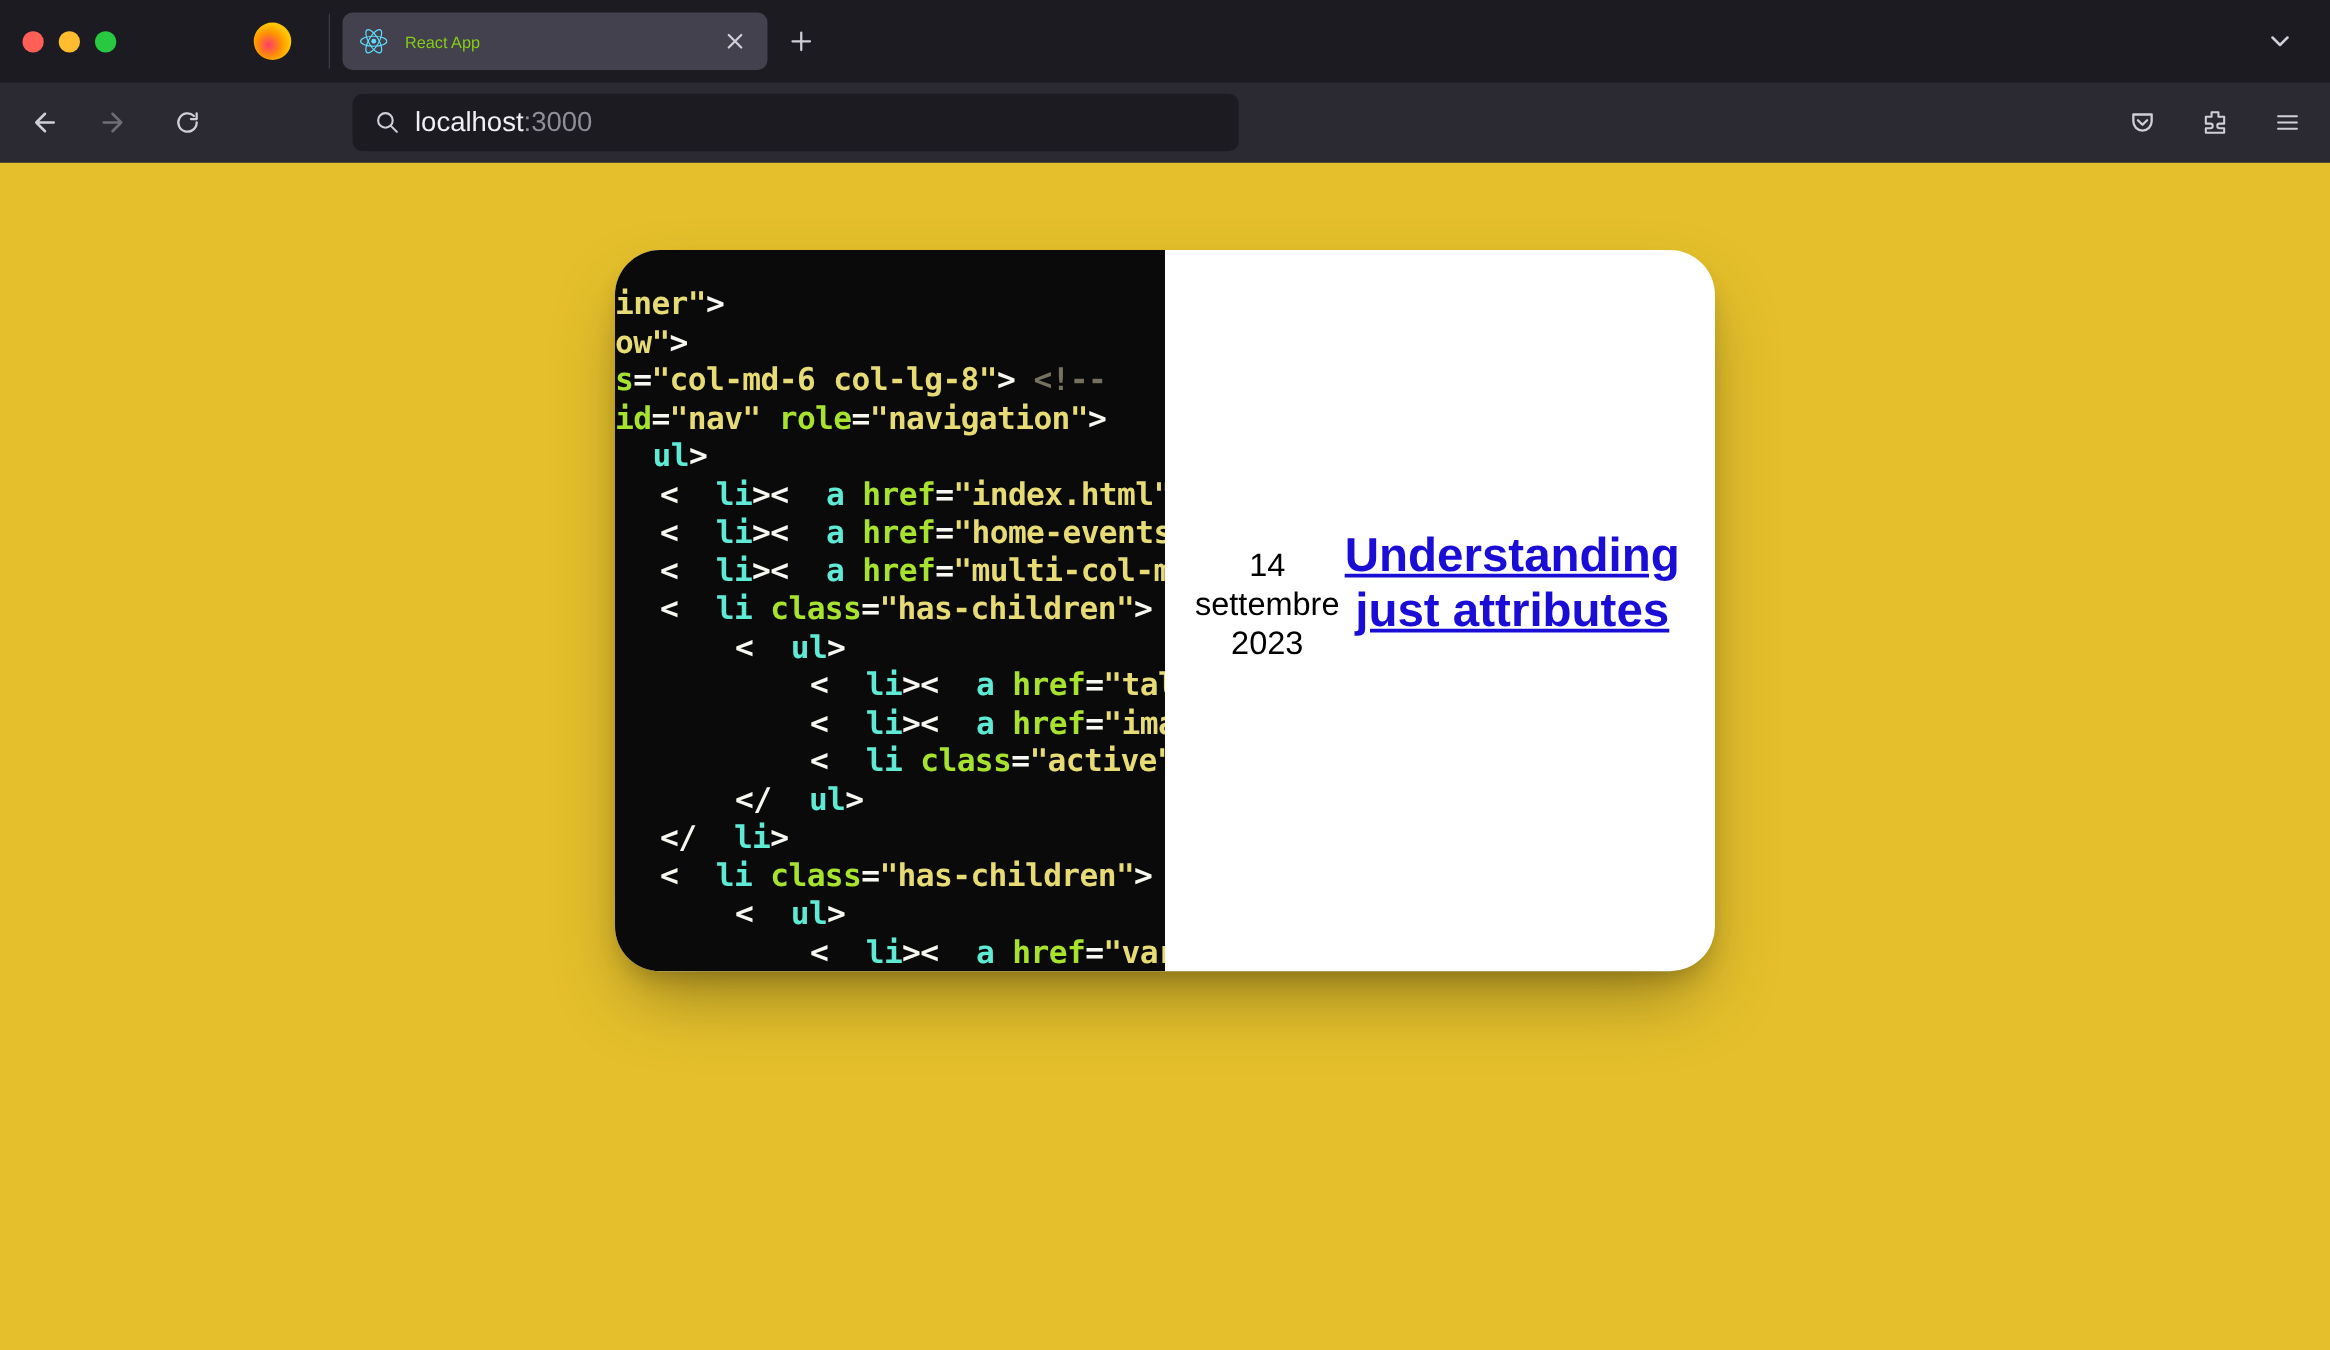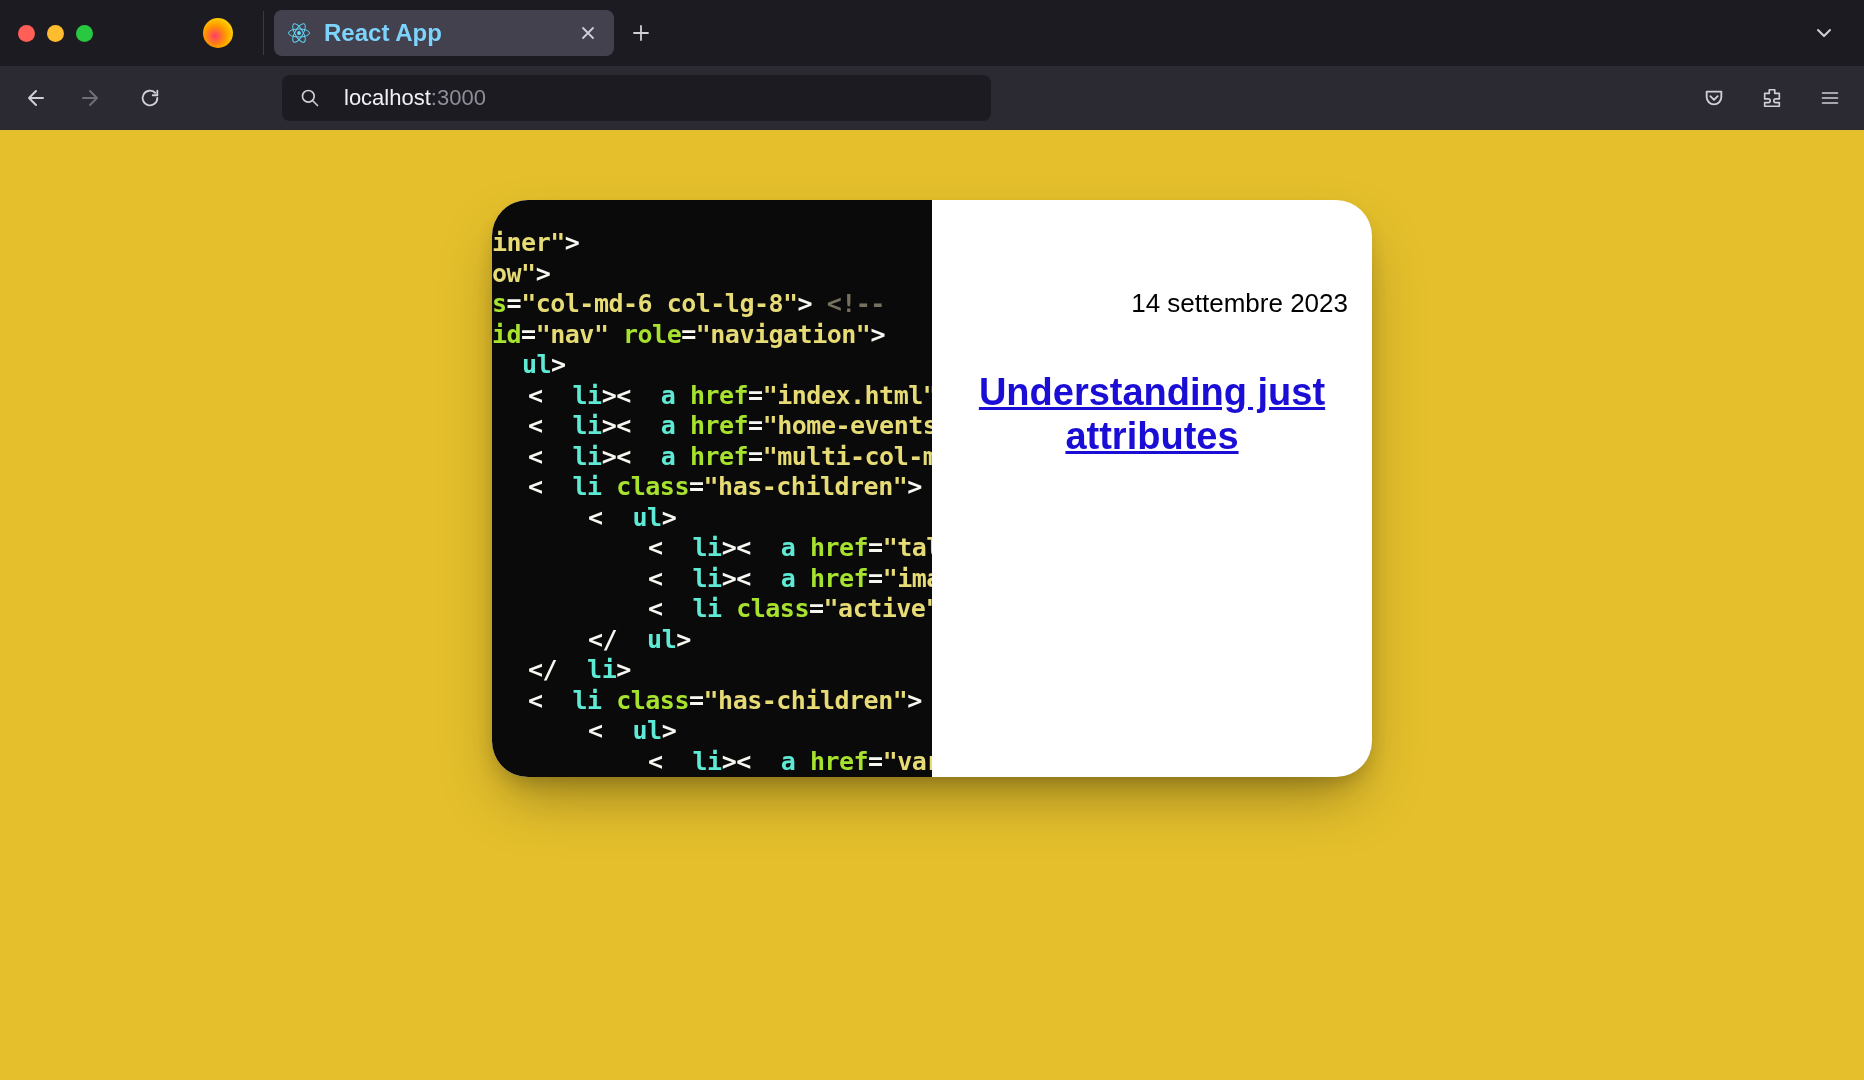--- a/index.html
+++ b/index.html
@@ -11,47 +11,47 @@
 .traffic { display: flex; gap: 12px; padding-left: 6px; padding-right: 110px; align-items: center; }
 .dot { width: 17px; height: 17px; border-radius: 50%; }
 .dot-r { background: #ff5f57; }
 .dot-y { background: #febc2e; }
 .dot-g { background: #28c840; }
 .ff-logo { width: 30px; height: 30px; margin-right: 30px; background: radial-gradient(circle at 40% 60%, #ff3b6b 0%, #ff9500 40%, #ffcc00 70%, #7b2ff7 100%); border-radius: 50%; position: relative; }
 .tab-sep { width: 1px; height: 44px; background: #3a3946; margin-right: 10px; }
 .tab { height: 46px; background: #42414d; border-radius: 8px; display: flex; align-items: center; padding: 0 14px; gap: 14px; min-width: 340px; }
 .react-ico { width: 22px; height: 22px; display: flex; align-items: center; justify-content: center; color: #61dafb; }
 .react-ico svg { width: 22px; height: 22px; }
-.tab-title { color: #7dd3fc; font-size: 24px; font-weight: 700; flex: 1; }
+.tab-title { color: #84cc16; font-size: 13px; font-weight: 400; flex: 1; }
 .tab-close { color: #cfcfd8; font-size: 22px; cursor: pointer; padding: 0 4px; }
 .tab-new { color: #cfcfd8; font-size: 26px; padding: 0 18px; cursor: pointer; }
 .title-spacer { flex: 1; }
 .tabs-dd { color: #cfcfd8; padding: 0 18px; cursor: pointer; }
 
 .nav-row { height: 64px; display: flex; align-items: center; padding: 0 8px; background: #2b2a33; gap: 6px; }
 .nav-btn { width: 52px; height: 44px; display: flex; align-items: center; justify-content: center; color: #cfcfd8; cursor: pointer; border-radius: 6px; }
 .nav-btn.disabled { color: #6f6e77; }
-.url-bar { flex: 1; height: 46px; background: #1c1b22; border-radius: 8px; margin: 0 12px 0 100px; display: flex; align-items: center; padding: 0 18px; gap: 24px; max-width: 940px; }
+.url-bar { flex: 1; height: 46px; background: #1c1b22; border-radius: 8px; margin: 0 12px 0 100px; display: flex; align-items: center; padding: 0 18px; gap: 12px; max-width: 940px; }
 .url-search-ico { color: #cfcfd8; }
 .url-text { font-size: 22px; font-weight: 400; }
 .url-host { color: #f0f0f4; }
 .url-port { color: #8f8e98; }
 .nav-spacer { flex: 1; }
 
 
 .page { width: 100%; height: 950px; background: #e5c02c; display: flex; align-items: flex-start; justify-content: center; padding-top: 70px; }
 .card { width: 880px; height: 577px; background: #fff; border-radius: 36px; overflow: hidden; box-shadow: 0 28px 60px -12px rgba(0,0,0,0.35), 0 10px 20px -6px rgba(0,0,0,0.2); display: flex; }
 .card-img { width: 440px; height: 100%; background: #0a0a0a; position: relative; overflow: hidden; font-family: "Menlo", "Consolas", monospace; font-size: 25px; line-height: 1.22; font-weight: 700; letter-spacing: -0.5px; white-space: pre; padding-top: 28px; padding-left: 0; }
 .card-img .ln { display: block; }
 .t-y { color: #e6db74; }
 .t-w { color: #f8f8f2; }
 .t-g { color: #a6e22e; }
 .t-r { color: #5eead4; padding-left: 30px; }
 .t-c { color: #75715e; }
-.card-body { flex: 1; padding: 88px 24px 24px; display: flex; flex-direction: column; align-items: flex-end; text-align: center; }
+.card-body { flex: 1; padding: 66px 24px 24px; display: flex; flex-direction: row; align-items: center; text-align: center; }
 .card-date { font-size: 26px; color: #000; font-weight: 400; margin-bottom: 52px; }
 .card-title { font-size: 38px; font-weight: 700; line-height: 1.15; margin-bottom: 84px; }
 .card-title a { color: #1a0dd6; text-decoration: underline; }
 .card-desc { font-size: 25px; line-height: 1.25; color: #000; font-weight: 400; padding: 0 4px; }
 
 svg { display: block; }
 </style>
 </head>
 <body>
 

